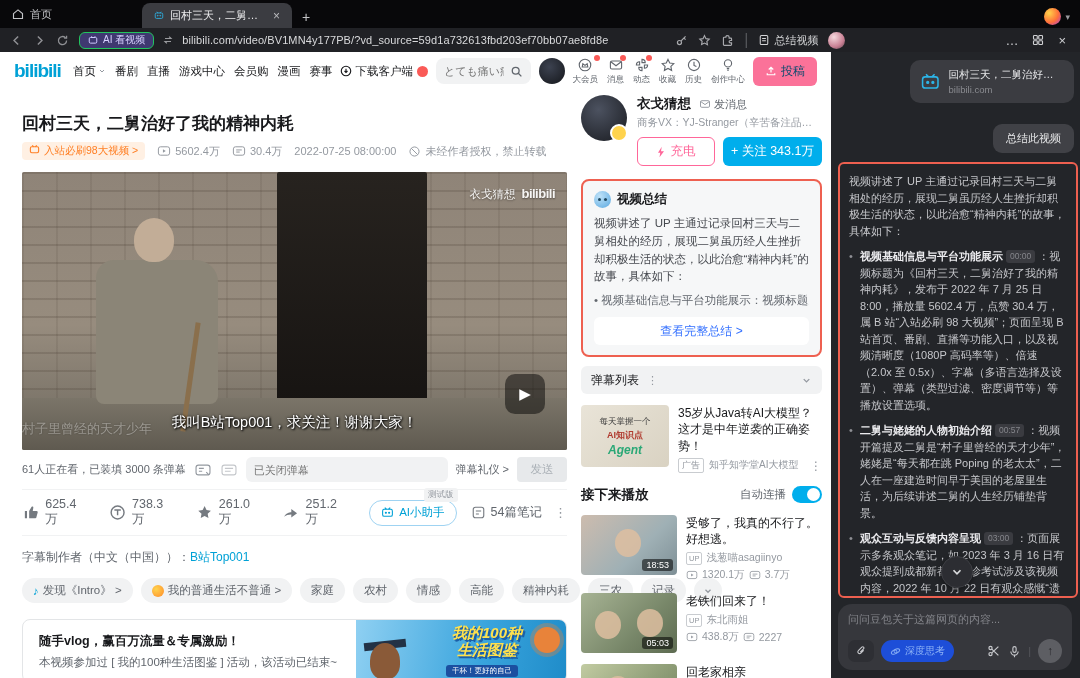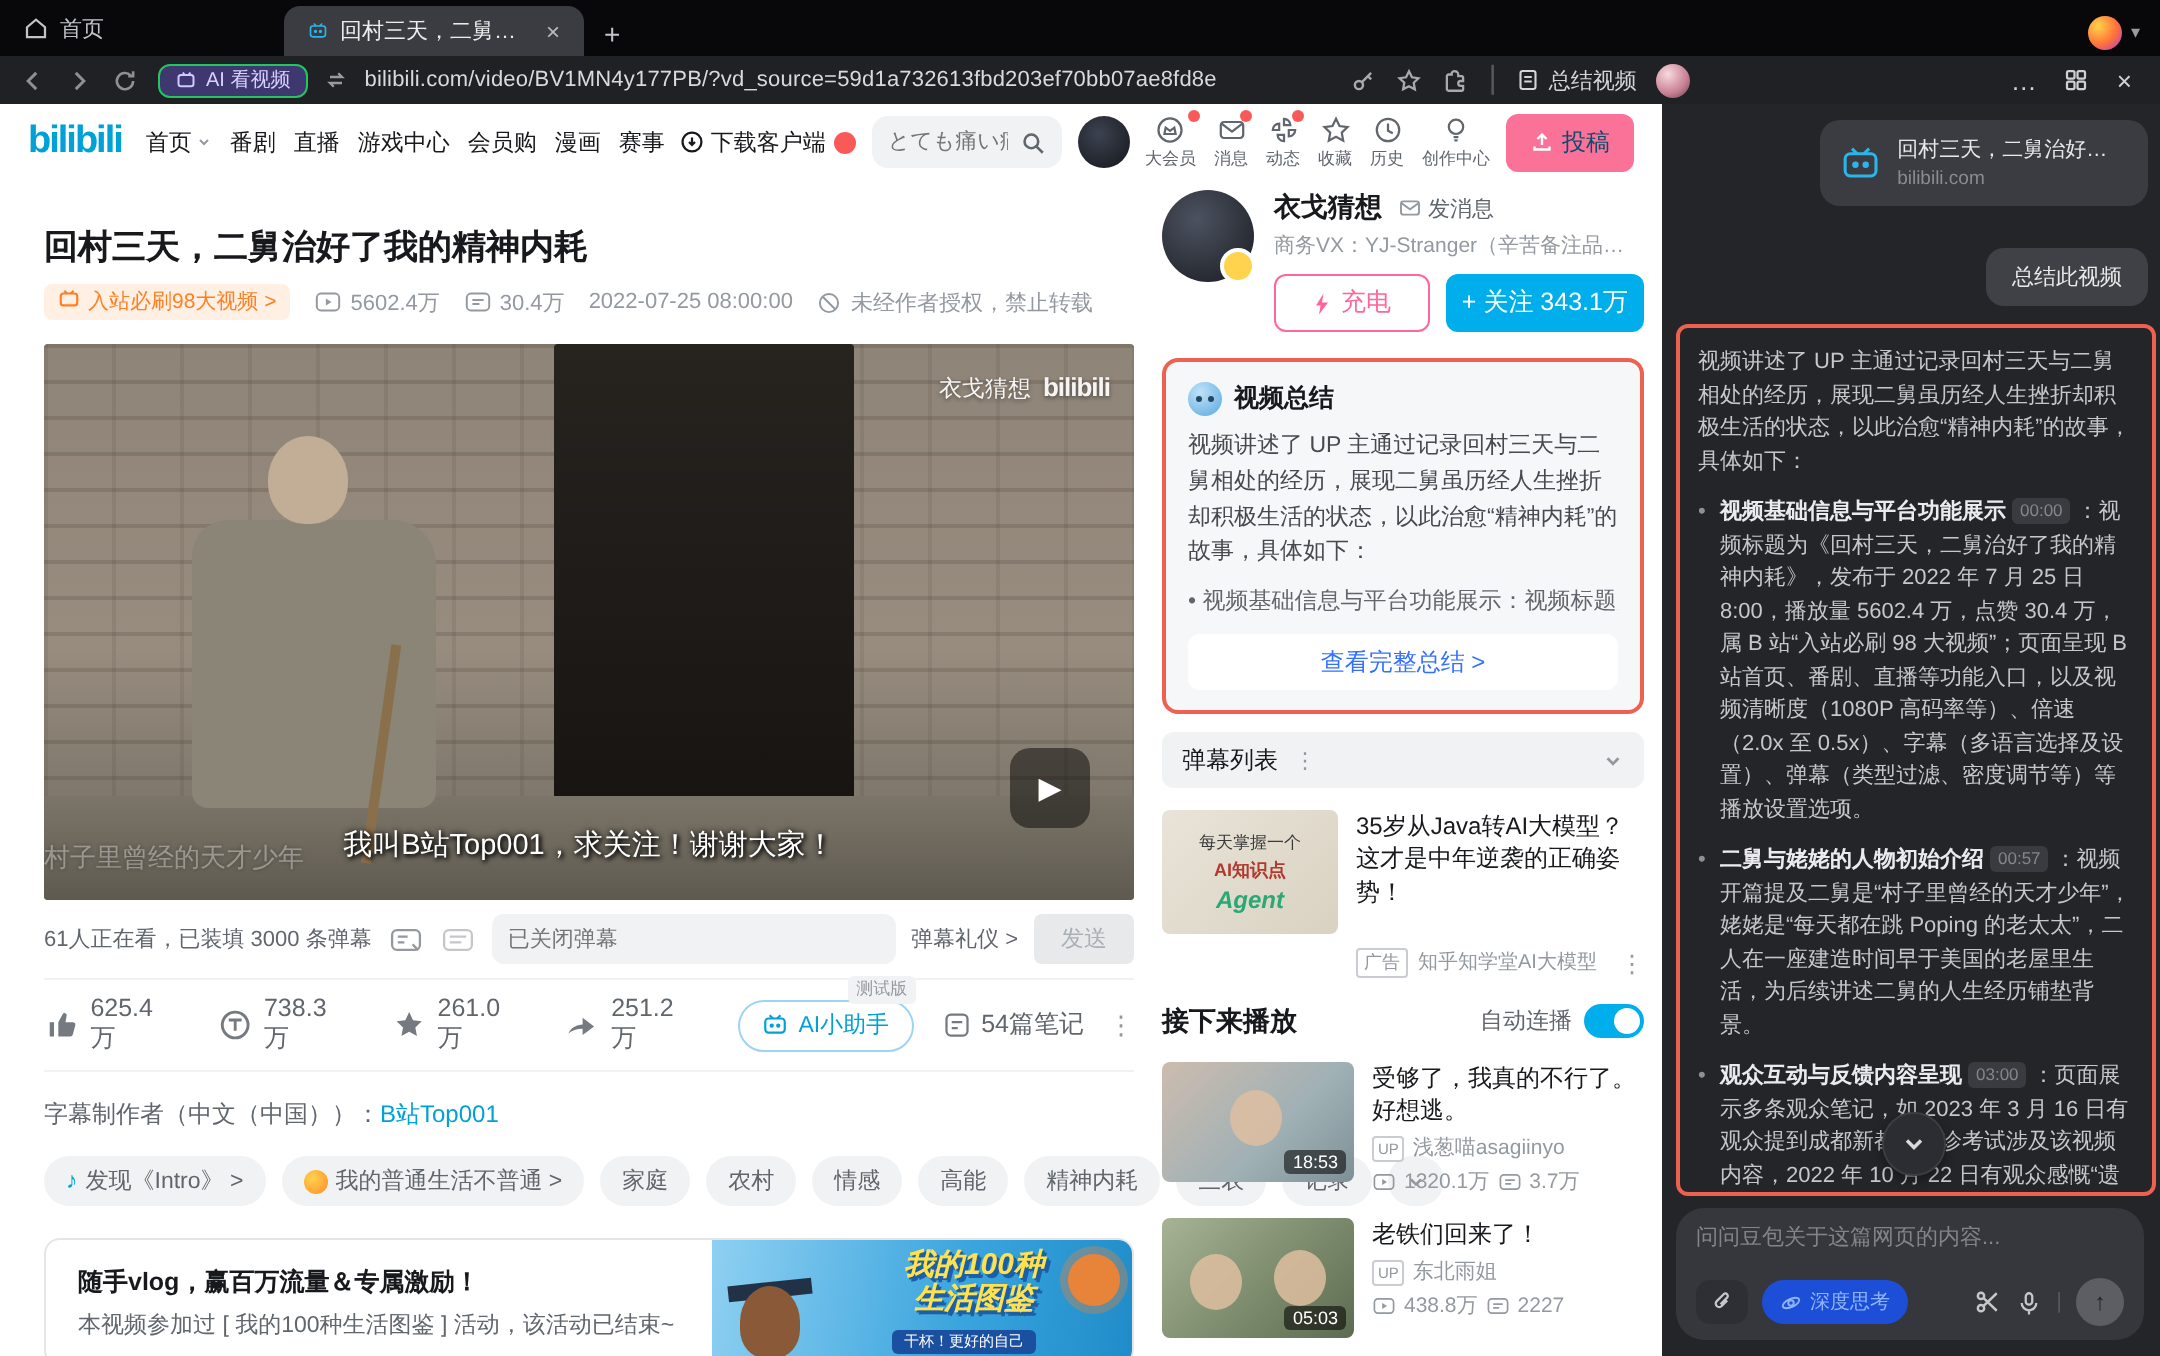--- a/index.html
+++ b/index.html
@@ -129,21 +129,21 @@
   .dmlist .kb{color:#9499a0;font-size:11px}
   .dmlist .chev{margin-left:auto;color:#9499a0}
 
   .ad{display:flex;gap:9px;margin-top:11px}
   .adthumb{width:88px;height:62px;border-radius:4px;background:linear-gradient(135deg,#e9e4d8,#d9d2c2);flex:0 0 auto;display:flex;flex-direction:column;align-items:center;justify-content:center;gap:1px;transform:none}
   .adl1{font-size:8.5px;color:#3a3a3a}
   .adl2{font-size:9px;color:#b03a2e;font-weight:bold}
   .adl3{font-size:12px;color:#2aa876;font-weight:bold;font-style:italic}
   .adinfo{min-width:0;flex:1;position:relative}
   .adtitle{font-size:12px;color:#18191c;line-height:1.35}
-  .admeta{display:flex;align-items:center;gap:5px;margin-top:20px;font-size:10px;color:#9499a0}
+  .admeta{display:flex;align-items:center;gap:5px;margin-top:4px;font-size:10px;color:#9499a0}
   .adbadge{border:1px solid #c9ccd0;border-radius:2px;padding:0 3px;font-size:9px}
   .adkebab{position:absolute;right:0;bottom:0;color:#9499a0;font-size:12px}
 
   .nextrow{display:flex;align-items:center;margin-top:13px}
   .nexttitle{font-size:13.5px;font-weight:bold;color:#18191c}
   .autoplay{margin-left:auto;display:flex;align-items:center;gap:6px;font-size:11.5px;color:#61666d}
   .toggle{width:30px;height:17px;border-radius:9px;background:#00aeec;position:relative}
   .toggle::after{content:"";position:absolute;right:2px;top:2px;width:13px;height:13px;border-radius:50%;background:#fff}
 
   .vitem{display:flex;gap:9px;margin-top:11px}

